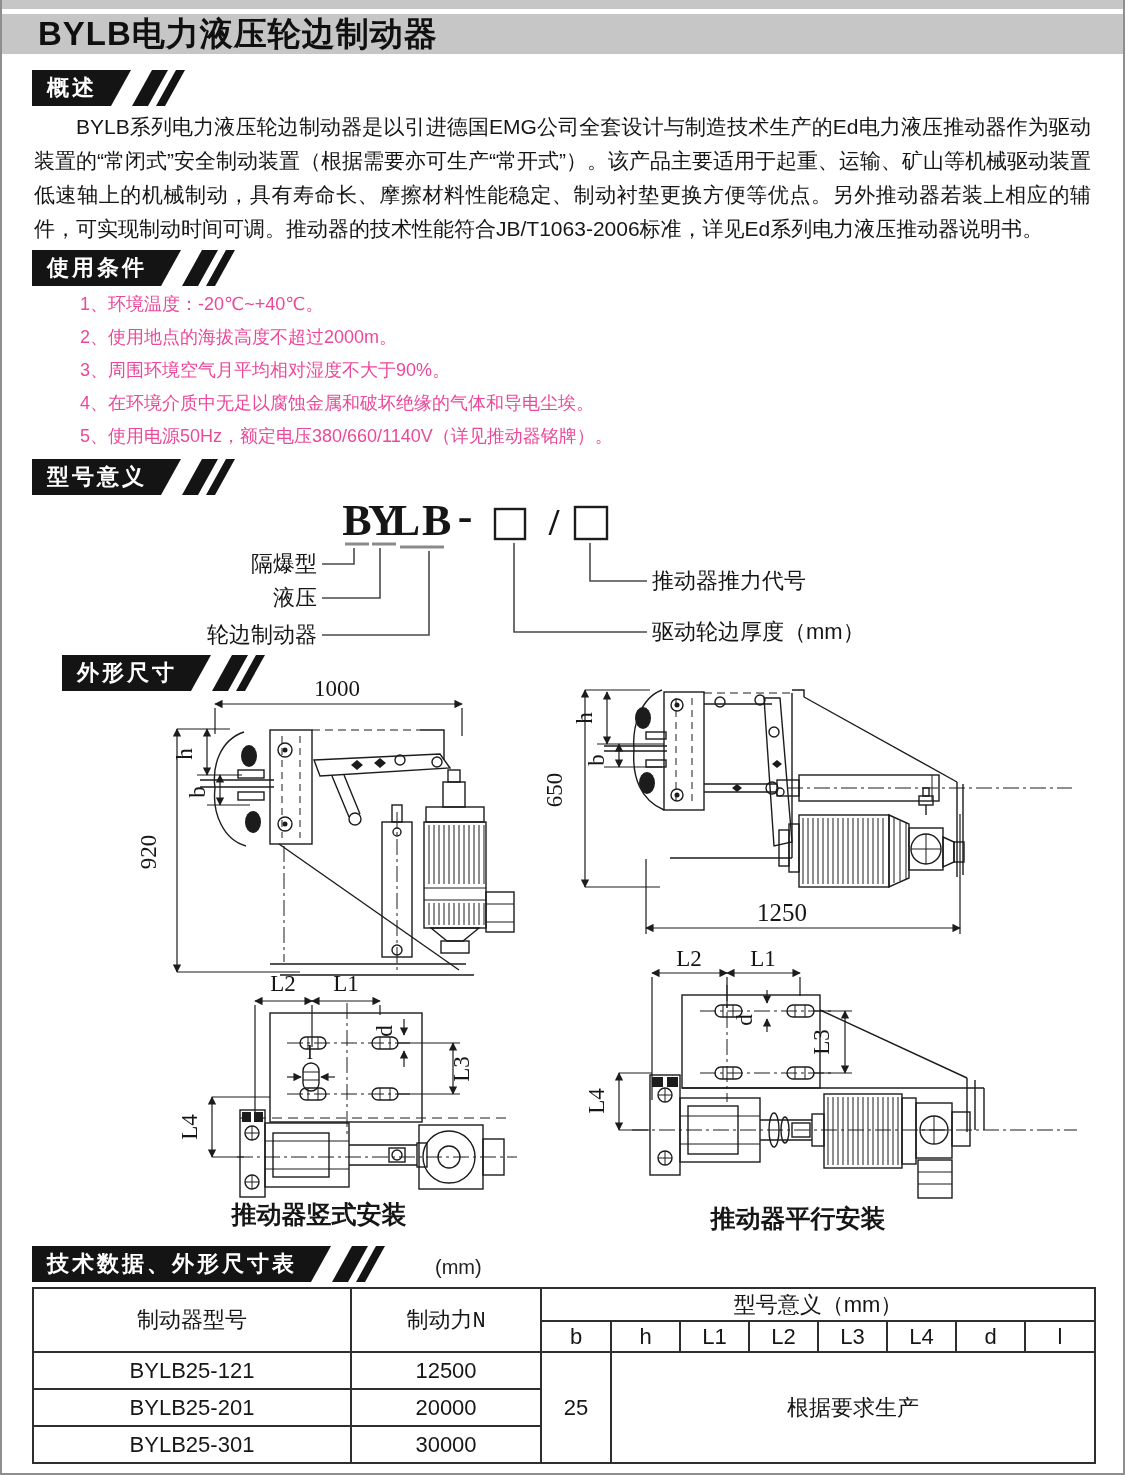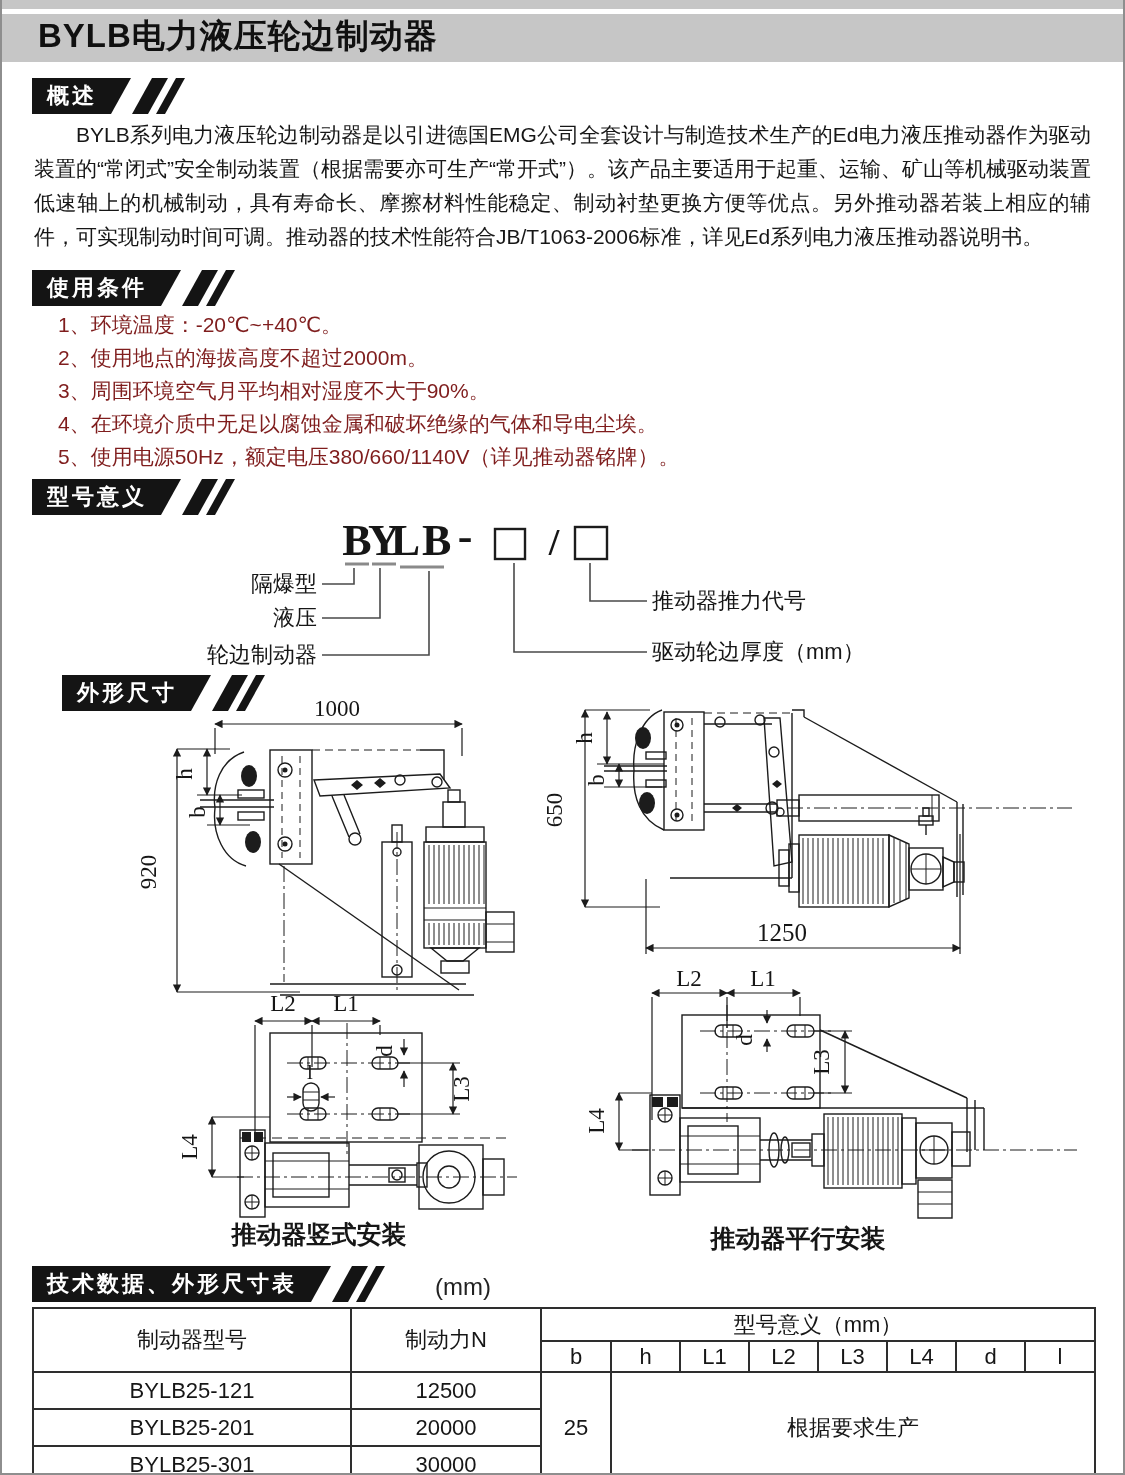--- a/index.html
+++ b/index.html
@@ -2,48 +2,48 @@
 <html><head>
 <meta charset="utf-8">
 <style>
   html,body{margin:0;padding:0;background:#e8e8e8;}
   .page{position:relative;width:1125px;height:1475px;background:#fff;margin:0 auto;
         box-sizing:border-box;border-left:2px solid #8e8e8e;border-right:2px solid #8e8e8e;
         border-bottom:2px solid #8e8e8e;overflow:hidden;
         font-family:"Liberation Sans","DejaVu Sans",sans-serif;color:#1c1c1c;}
   .top-strip{height:9px;background:#c6c6c6;}
   .gap{height:5px;background:#fff;}
-  .title-bar{height:48px;background:#c6c6c6;display:flex;}
+  .title-bar{height:40px;background:#c6c6c6;display:flex;align-items:center;}
   .title-bar h1{margin:0;padding-left:36px;font-size:33px;font-weight:bold;color:#101010;letter-spacing:1px;}
   
   .banner{display:flex;align-items:stretch;height:36px;margin-left:30px;}
   .banner-main{background:#141414;color:#fff;display:flex;align-items:center;
                padding:0 34px 0 15px;font-size:22px;font-weight:bold;letter-spacing:3px;
                clip-path:polygon(0 0,100% 0,calc(100% - 20px) 100%,0 100%);}
   .stripe{background:#141414;transform:skewX(-29deg);}
   .stripe.s1{width:16px;margin-left:11px;}
   .stripe.s2{width:9px;margin-left:8px;}
-  .mt16{margin-top:16px}.mt8{margin-top:16px}.mt6{margin-top:6px}
+  .mt16{margin-top:16px}.mt8{margin-top:4px}.mt6{margin-top:6px}
   .overview{margin:4px 32px 0 32px;text-indent:2em;font-size:21px;line-height:34px;
             text-align:justify;color:#161616;}
   .conditions{list-style:none;margin:2px 0 0 0;padding:0 30px 0 56px;}
-  .conditions li{font-size:21px;line-height:33px;color:#7f1d1d;}
+  .conditions li{font-size:18px;line-height:33px;color:#ec4899;margin-left:22px;}
   .model-diagram{position:relative;height:160px;margin-left:30px;}
   .drawings{position:relative;height:585px;}
   .drawings .banner{position:absolute;left:30px;top:0;}
   .abs{position:absolute;}
   .banner-row{display:flex;align-items:center;margin-top:6px;gap:46px;}
-  .unit-note{font-size:24px;color:#222;margin-left:14px;padding-top:6px;}
+  .unit-note{font-size:20px;color:#222;margin-left:14px;padding-top:6px;}
   
   table.spec{border-collapse:collapse;margin:5px 0 0 30px;width:1062px;table-layout:fixed;}
   table.spec th,table.spec td{border:2px solid #2e2e2e;text-align:center;vertical-align:middle;
         font-weight:normal;color:#161616;padding:0;}
   table.spec .gh{height:33px;font-size:22px;}
   table.spec .sh{height:31px;font-size:22px;}
-  table.spec .colhead{font-size:22px;}
+  table.spec .colhead{font-size:22px;font-family:Liberation Mono, monospace;}
   table.spec tbody td{height:35px;font-size:22px;}
   table.spec tr.r3 td{border-top:1px solid #6d28d9;}
   svg text{fill:#161616;}
   .serifdim{font-family:"Liberation Serif","DejaVu Serif",serif;}
 </style>
 </head>
 <body>
 
 <div class="page">
   <div class="top-strip"></div>

